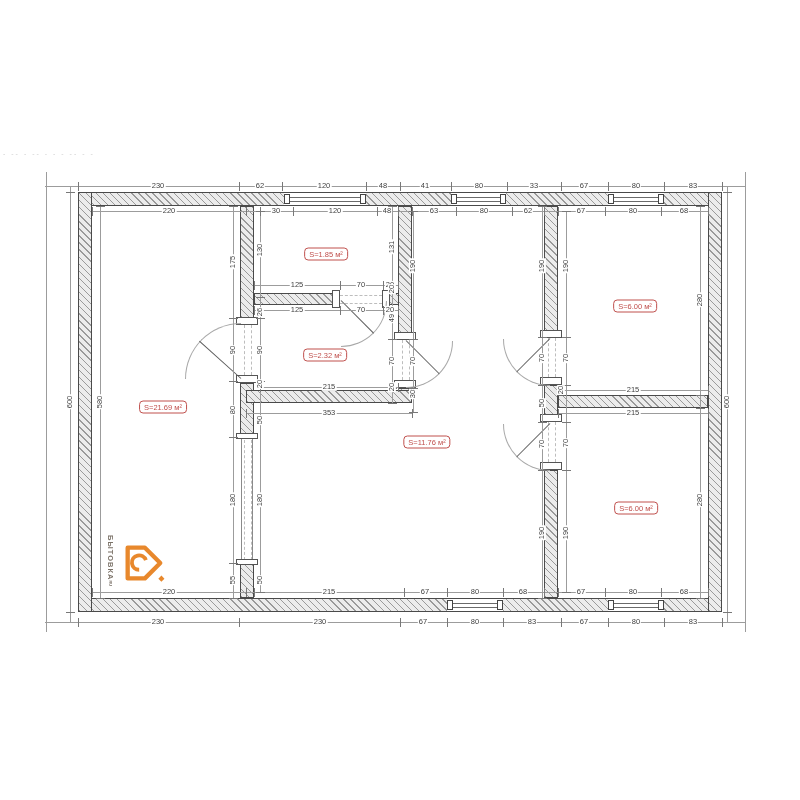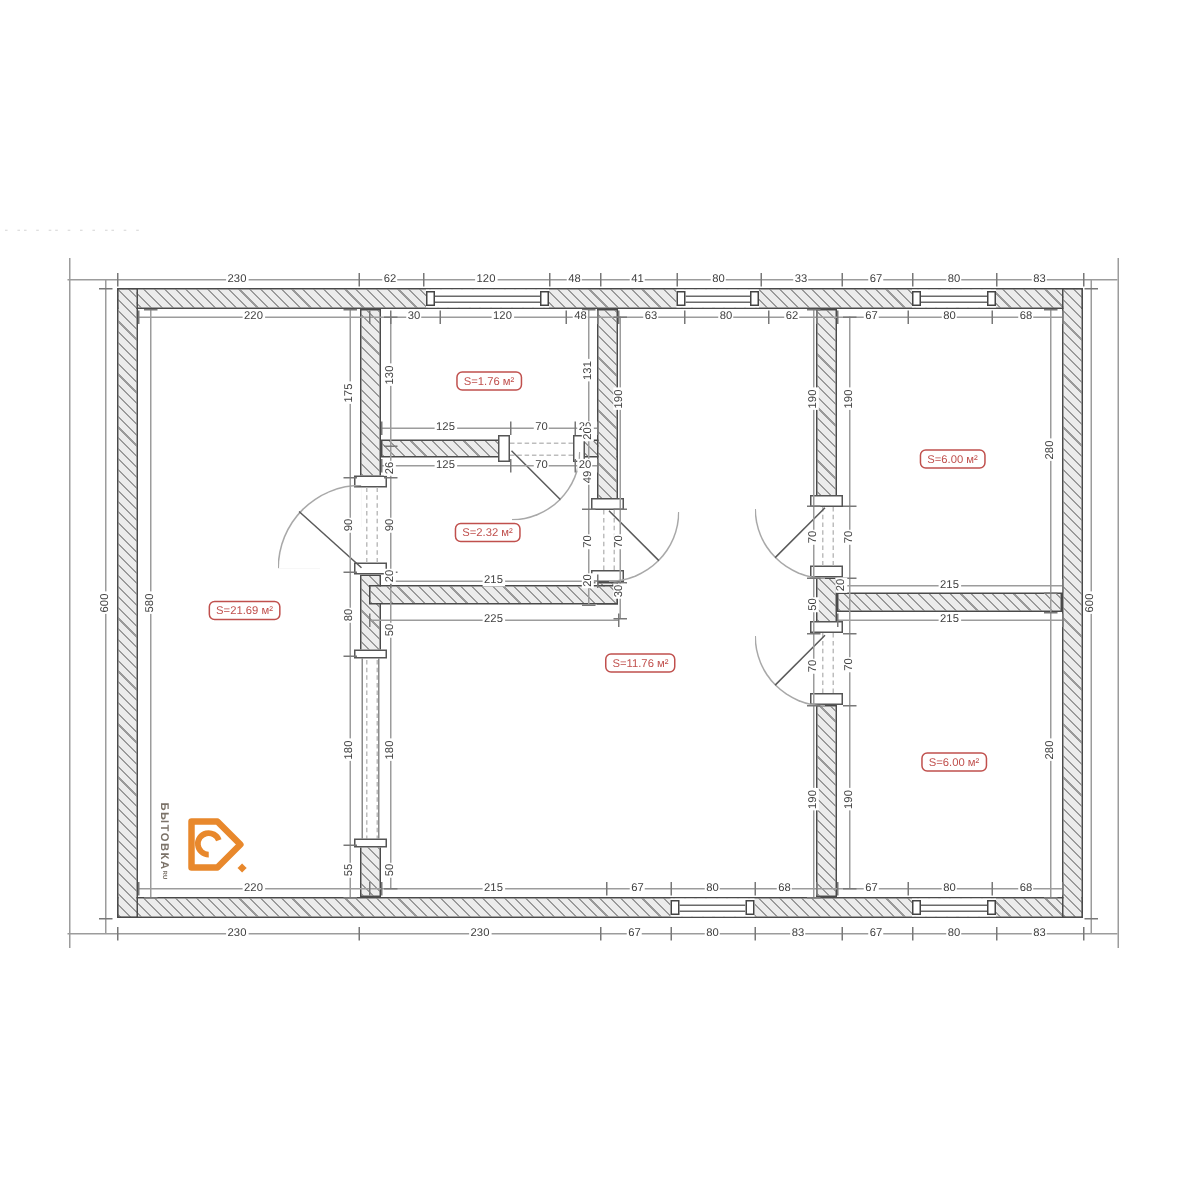--- a/index.html
+++ b/index.html
@@ -330,39 +330,39 @@
   <span class="lbv" style="left:392px;top:289px;">20</span>
   <span class="lbv" style="left:392px;top:318px;">49</span>
   <span class="lbv" style="left:392px;top:361px;">70</span>
   <span class="lbv" style="left:392px;top:387px;">20</span>
 
   <span class="lbv" style="left:413px;top:266px;">190</span>
   <span class="lbv" style="left:413px;top:361px;">70</span>
   <span class="lbv" style="left:413px;top:394px;">30</span>
 
   <span class="lb" style="left:329px;top:387px;">215</span>
-  <span class="lb" style="left:329px;top:413px;">225</span>
+  <span class="lb" style="left:329px;top:413px;">353</span>
 
   <span class="lbv" style="left:542px;top:266px;">190</span>
   <span class="lbv" style="left:542px;top:358px;">70</span>
   <span class="lbv" style="left:542px;top:403px;">50</span>
   <span class="lbv" style="left:542px;top:444px;">70</span>
   <span class="lbv" style="left:542px;top:533px;">190</span>
 
   <span class="lbv" style="left:566px;top:266px;">190</span>
   <span class="lbv" style="left:566px;top:358px;">70</span>
   <span class="lbv" style="left:566px;top:443px;">70</span>
   <span class="lbv" style="left:566px;top:533px;">190</span>
 
   <span class="lbv" style="left:561px;top:390px;">20</span>
   <span class="lb" style="left:633px;top:390px;">215</span>
   <span class="lb" style="left:633px;top:413px;">215</span>
 
   <span class="room" style="left:163px;top:407px;">S=21.69 м²</span>
-  <span class="room" style="left:326px;top:254px;">S=1.76 м²</span>
+  <span class="room" style="left:326px;top:254px;">S=1.85 м²</span>
   <span class="room" style="left:325px;top:355px;">S=2.32 м²</span>
   <span class="room" style="left:427px;top:442px;">S=11.76 м²</span>
   <span class="room" style="left:635px;top:306px;">S=6.00 м²</span>
   <span class="room" style="left:636px;top:508px;">S=6.00 м²</span>
 
   <div class="logo" style="left:106px;top:533px;width:62px;height:62px;">
     <span class="vt"><span>БЫТОВКА</span><span class="tld">RU</span></span>
     <svg style="position:absolute;left:14px;top:8px;" width="46" height="46" viewBox="0 0 48 48">
       <path d="M8 7 H26 L42 23 L26 39 H8 Z" fill="none" stroke="#e8882c" stroke-width="4.5" stroke-linejoin="round"></path>
       <path d="M20 30 a7.5 7.5 0 1 1 7 -10" fill="none" stroke="#e8882c" stroke-width="4"></path>

